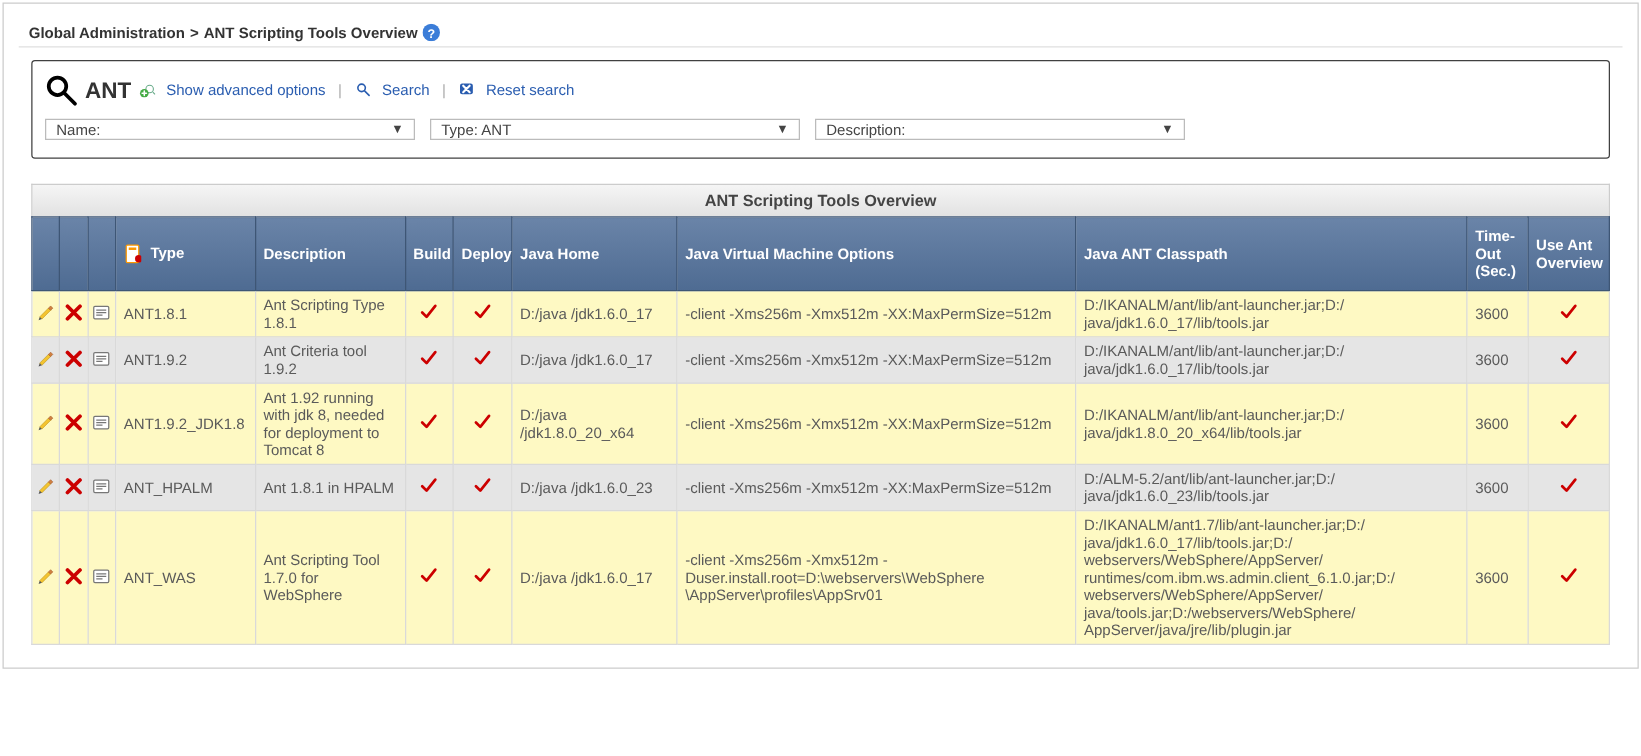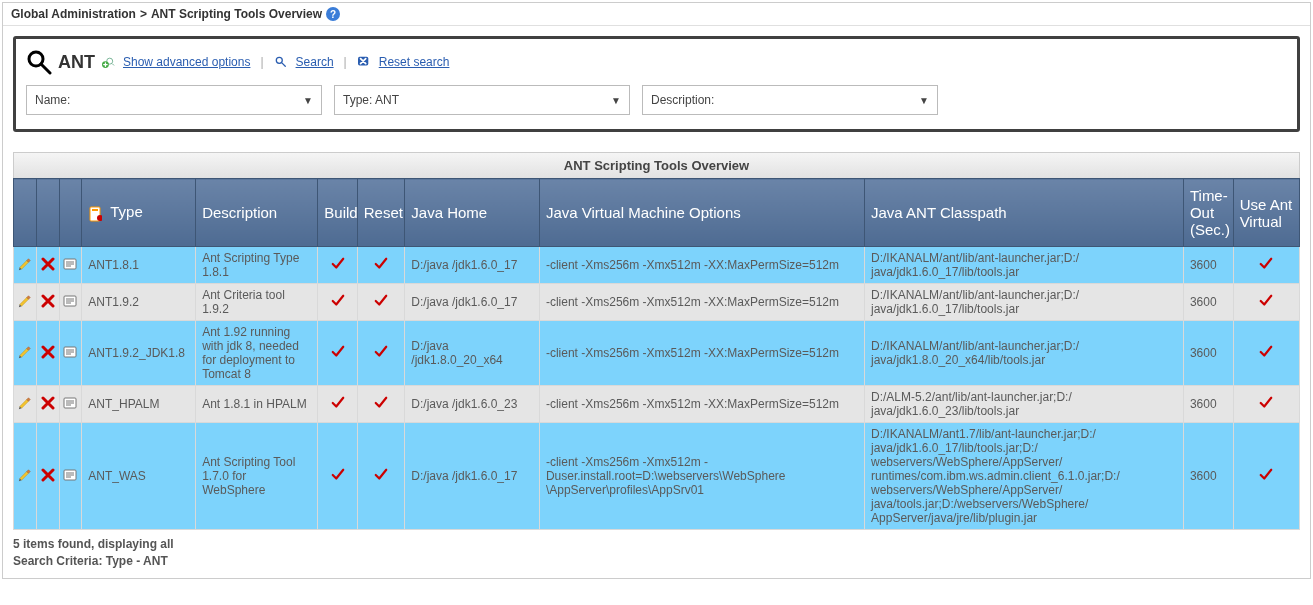--- a/index.html
+++ b/index.html
@@ -6,40 +6,40 @@
   body {
     margin: 0;
     font-family: Arial, Helvetica, sans-serif;
     font-size: 12px;
     color: #333;
     background: #fff;
   }
   .page {
     border: 1px solid #ccc;
     margin: 2px;
-    padding: 0;
+    padding: 12px;
     width: 1309px;
   }
   .breadcrumb-bar {
     padding: 4px 8px;
     font-weight: bold;
     font-size: 12px;
     color: #333;
     display: flex;
     align-items: center;
     gap: 4px;
     border-bottom: 1px solid #e0e0e0;
   }
   .help-icon-svg {
     width: 14px; height: 14px;
     display: inline-block;
     vertical-align: middle;
   }
   .search-panel {
-    border: 3px solid #404040;
+    border: 1px solid #404040;
     margin: 10px;
     padding: 10px 10px 14px 10px;
     border-radius: 3px;
   }
   .search-header {
     display: flex;
     align-items: center;
     gap: 6px;
     margin-bottom: 10px;
   }
@@ -49,32 +49,32 @@
   }
   .search-title {
     font-size: 18px;
     font-weight: bold;
     color: #333;
   }
   .link-blue {
     color: #2a5db0;
     cursor: pointer;
   }
-  .link-blue.underline { text-decoration: underline; }
+  .link-blue.underline { }
   .sep { color: #aaa; margin: 0 4px; }
   .small-icon { width: 14px; height: 12px; display: inline-block; vertical-align: middle; margin-right: 2px;}
   .filter-row {
     display: flex;
     gap: 12px;
     margin-top: 6px;
   }
   .filter-select {
     border: 1px solid #bbb;
     background: #fff;
-    height: 30px;
+    height: 17px;
     width: 296px;
     display: flex;
     align-items: center;
     justify-content: space-between;
     padding: 0 8px;
     font-size: 12px;
     color: #444;
     cursor: pointer;
   }
   .chev { font-size: 10px; color: #444; }
@@ -92,36 +92,36 @@
     color: #444;
   }
   table.grid {
     width: 100%;
     border-collapse: collapse;
     table-layout: fixed;
   }
   table.grid thead th {
     background: linear-gradient(#6a84a8, #4e6b92);
     color: #fff;
-    font-weight: normal;
-    font-size: 15px;
+    font-weight: bold;
+    font-size: 12px;
     text-align: left;
     padding: 8px 6px;
     border: 1px solid #3e5675;
     vertical-align: middle;
   }
   table.grid tbody td {
     border: 1px solid #d9d9d9;
     padding: 4px 6px;
     vertical-align: middle;
     font-size: 12px;
     color: #5a5a5a;
     word-wrap: break-word;
   }
-  table.grid tbody tr.odd td { background: #7dd3fc; }
+  table.grid tbody tr.odd td { background: #fef9c3; }
   table.grid tbody tr.even td { background: #e5e5e5; }
   .icon-cell { text-align: center; padding: 2px !important; }
   .checkmark-svg { width: 14px; height: 14px; display: inline-block; }
   .edit-svg, .delete-svg, .history-svg { width: 14px; height: 14px; display: inline-block; cursor: pointer; }
   .name-header-icon { width: 14px; height: 16px; display:inline-block; vertical-align: middle; margin-right: 4px;}
   .footer-info {
     margin: 4px 10px 8px 10px;
     font-weight: bold;
     color: #555;
     font-size: 12px;
@@ -262,26 +262,26 @@
           <th></th>
           <th></th>
           <th>
             <svg class="name-header-icon" viewBox="0 0 14 16">
                 <use href="#svg-name-col"></use>
               </svg>
             <span>Type</span>
           </th>
           <th>Description</th>
           <th>Build</th>
-          <th>Reset</th>
+          <th>Deploy</th>
           <th>Java Home</th>
           <th>Java Virtual Machine Options</th>
           <th>Java ANT Classpath</th>
           <th>Time-Out (Sec.)</th>
-          <th>Use Ant Virtual</th>
+          <th>Use Ant Overview</th>
         </tr>
       </thead>
       <tbody id="tbody">
           <tr class="odd">
             <td class="icon-cell"><svg class="edit-svg" viewBox="0 0 16 16">
                 <use href="#svg-edit"></use>
               </svg></td>
             <td class="icon-cell"><svg class="delete-svg" viewBox="0 0 14 14">
                 <use href="#svg-delete"></use>
               </svg></td>
@@ -405,18 +405,14 @@
             <td>D:/IKANALM/ant1.7/lib/ant-launcher.jar;D:/ java/jdk1.6.0_17/lib/tools.jar;D:/ webservers/WebSphere/AppServer/ runtimes/com.ibm.ws.admin.client_6.1.0.jar;D:/ webservers/WebSphere/AppServer/ java/tools.jar;D:/webservers/WebSphere/ AppServer/java/jre/lib/plugin.jar</td>
             <td>3600</td>
             <td class="icon-cell"><svg class="checkmark-svg" viewBox="0 0 16 16">
                 <use href="#svg-check"></use>
               </svg></td>
           </tr>
         </tbody>
     </table>
   </div>
 
-  <div class="footer-info">
-    <div>5 items found, displaying all</div>
-    <div>Search Criteria: Type - ANT</div>
-  </div>
 
 </div>
 
 </body></html>

